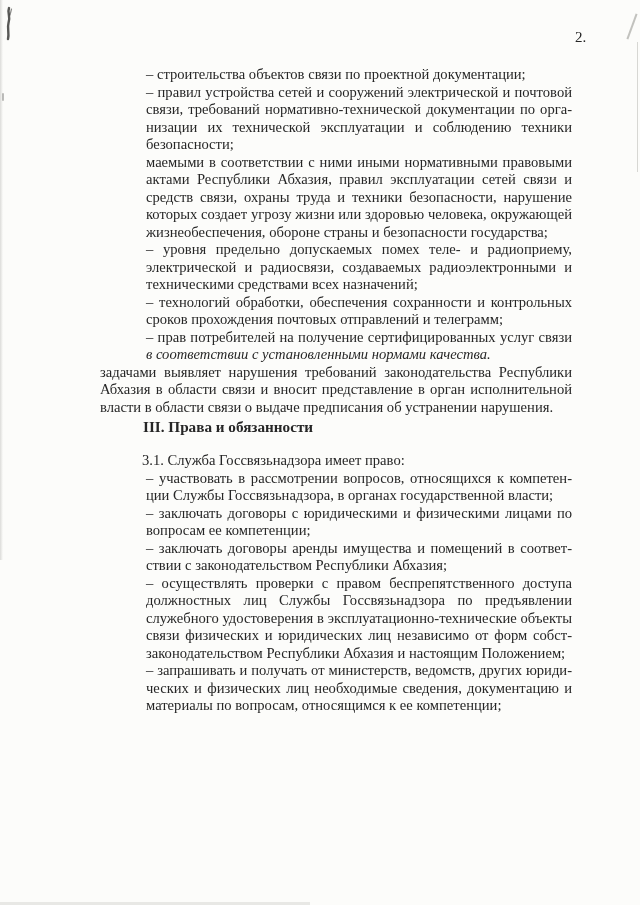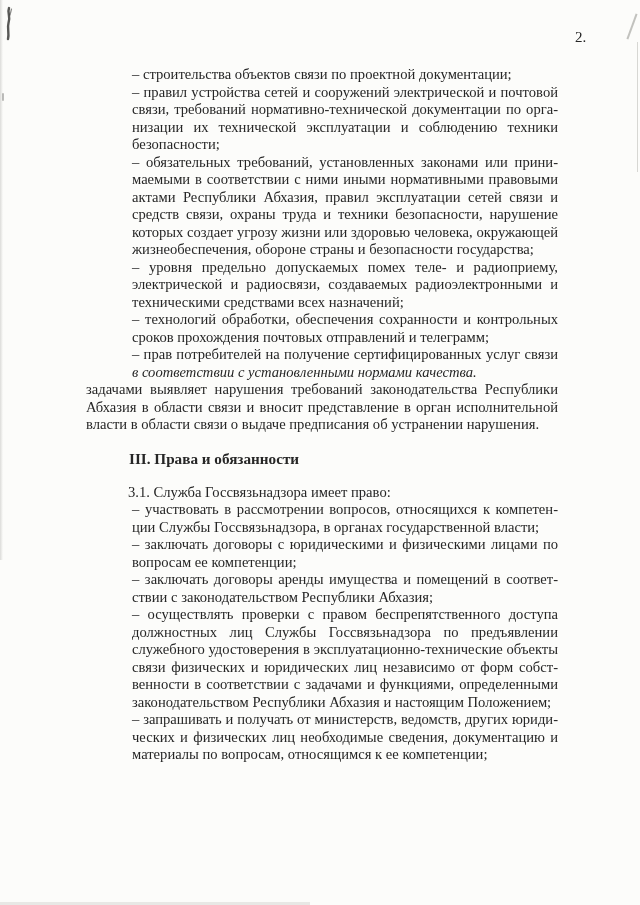--- a/index.html
+++ b/index.html
@@ -3,31 +3,31 @@
 <meta charset="utf-8">
 <style>
   html,body { margin:0; padding:0; background:#e8e8e6; }
   .page {
     position:relative; width:640px; height:905px; margin:0 auto;
     background:#fcfcfa; overflow:hidden;
     font-family:"Liberation Serif","DejaVu Serif",serif;
     color:#262626;
   }
   .pageno { position:absolute; top:29px; left:575px; font-size:15px; }
-  .doc { position:absolute; top:66px; left:86px; width:472px; font-size:14.6px; line-height:17.5px; }
+  .doc { position:absolute; top:66px; left:100px; width:472px; font-size:14.6px; line-height:17.5px; }
   .line { min-height:17.5px; }
   .just { text-align:justify; text-align-last:justify; }
   .left { text-align:left; text-align-last:left; }
   .ital { font-style:italic; }
   .ind  { text-indent:37px; }
   em { font-style:italic; }
   .blk-list { margin-left:46px; }
   .blk-para {}
   .blk-para31 { margin-left:42px; }
-  .blk-heading { margin-left:43px; margin-top:16px; margin-bottom:16px; font-weight:700; font-size:15.2px; line-height:18px; }
+  .blk-heading { margin-left:43px; margin-top:2px; margin-bottom:16px; font-weight:700; font-size:15.2px; line-height:18px; }
   
   .mark-tl { position:absolute; left:3px; top:6px; width:14px; height:40px; }
   .mark-tl2 { position:absolute; left:2px; top:93px; width:2px; height:8px; background:rgba(70,70,65,.35); border-radius:2px; }
   .scratch-tr { position:absolute; left:631px; top:13px; width:2px; height:27px; background:rgba(125,125,118,.45); transform:rotate(20deg); }
   .edge-left { position:absolute; left:0; top:0; width:3px; height:560px;
                background:linear-gradient(to right, rgba(90,90,85,.20), rgba(0,0,0,0)); }
   .edge-right { position:absolute; left:637px; top:42px; width:1px; height:130px; background:rgba(130,130,122,.30); }
   .edge-bottom { position:absolute; left:0; top:902px; width:310px; height:3px; background:rgba(120,120,112,.15); }
 </style>
 </head>
@@ -47,21 +47,20 @@
 
   <div class="pageno">2.</div>
 
   <div class="doc" id="doc">
       <div class="blk-list">
         <div class="line left">– строительства объектов связи по проектной документации;</div>
         <div class="line just">– правил устройства сетей и сооружений электрической и почтовой</div>
         <div class="line just">связи, требований нормативно-технической документации по орга-</div>
         <div class="line just">низации их технической эксплуатации и соблюдению техники</div>
         <div class="line left">безопасности;</div>
-        <div class="line just">– обязательных требований, установленных законами или прини-</div>
         <div class="line just">маемыми в соответствии с ними иными нормативными правовыми</div>
         <div class="line just">актами Республики Абхазия, правил эксплуатации сетей связи и</div>
         <div class="line just">средств связи, охраны труда и техники безопасности, нарушение</div>
         <div class="line just">которых создает угрозу жизни или здоровью человека, окружающей</div>
         <div class="line left">жизнеобеспечения, обороне страны и безопасности государства;</div>
         <div class="line just">– уровня предельно допускаемых помех теле- и радиоприему,</div>
         <div class="line just">электрической и радиосвязи, создаваемых радиоэлектронными и</div>
         <div class="line left">техническими средствами всех назначений;</div>
         <div class="line just">– технологий обработки, обеспечения сохранности и контрольных</div>
         <div class="line left">сроков прохождения почтовых отправлений и телеграмм;</div>
@@ -81,21 +80,20 @@
         <div class="line just">– участвовать в рассмотрении вопросов, относящихся к компетен-</div>
         <div class="line left">ции Службы Госсвязьнадзора, в органах государственной власти;</div>
         <div class="line just">– заключать договоры с юридическими и физическими лицами по</div>
         <div class="line left">вопросам ее компетенции;</div>
         <div class="line just">– заключать договоры аренды имущества и помещений в соответ-</div>
         <div class="line left">ствии с законодательством Республики Абхазия;</div>
         <div class="line just">– осуществлять проверки с правом беспрепятственного доступа</div>
         <div class="line just">должностных лиц Службы Госсвязьнадзора по предъявлении</div>
         <div class="line just">служебного удостоверения в эксплуатационно-технические объекты</div>
         <div class="line just">связи физических и юридических лиц независимо от форм собст-</div>
-        <div class="line just">венности в соответствии с задачами и функциями, определенными</div>
         <div class="line left">законодательством Республики Абхазия и настоящим Положением;</div>
         <div class="line just">– запрашивать и получать от министерств, ведомств, других юриди-</div>
         <div class="line just">ческих и физических лиц необходимые сведения, документацию и</div>
         <div class="line left">материалы по вопросам, относящимся к ее компетенции;</div>
       </div>
     </div>
 
 </div>
 
 </body></html>

